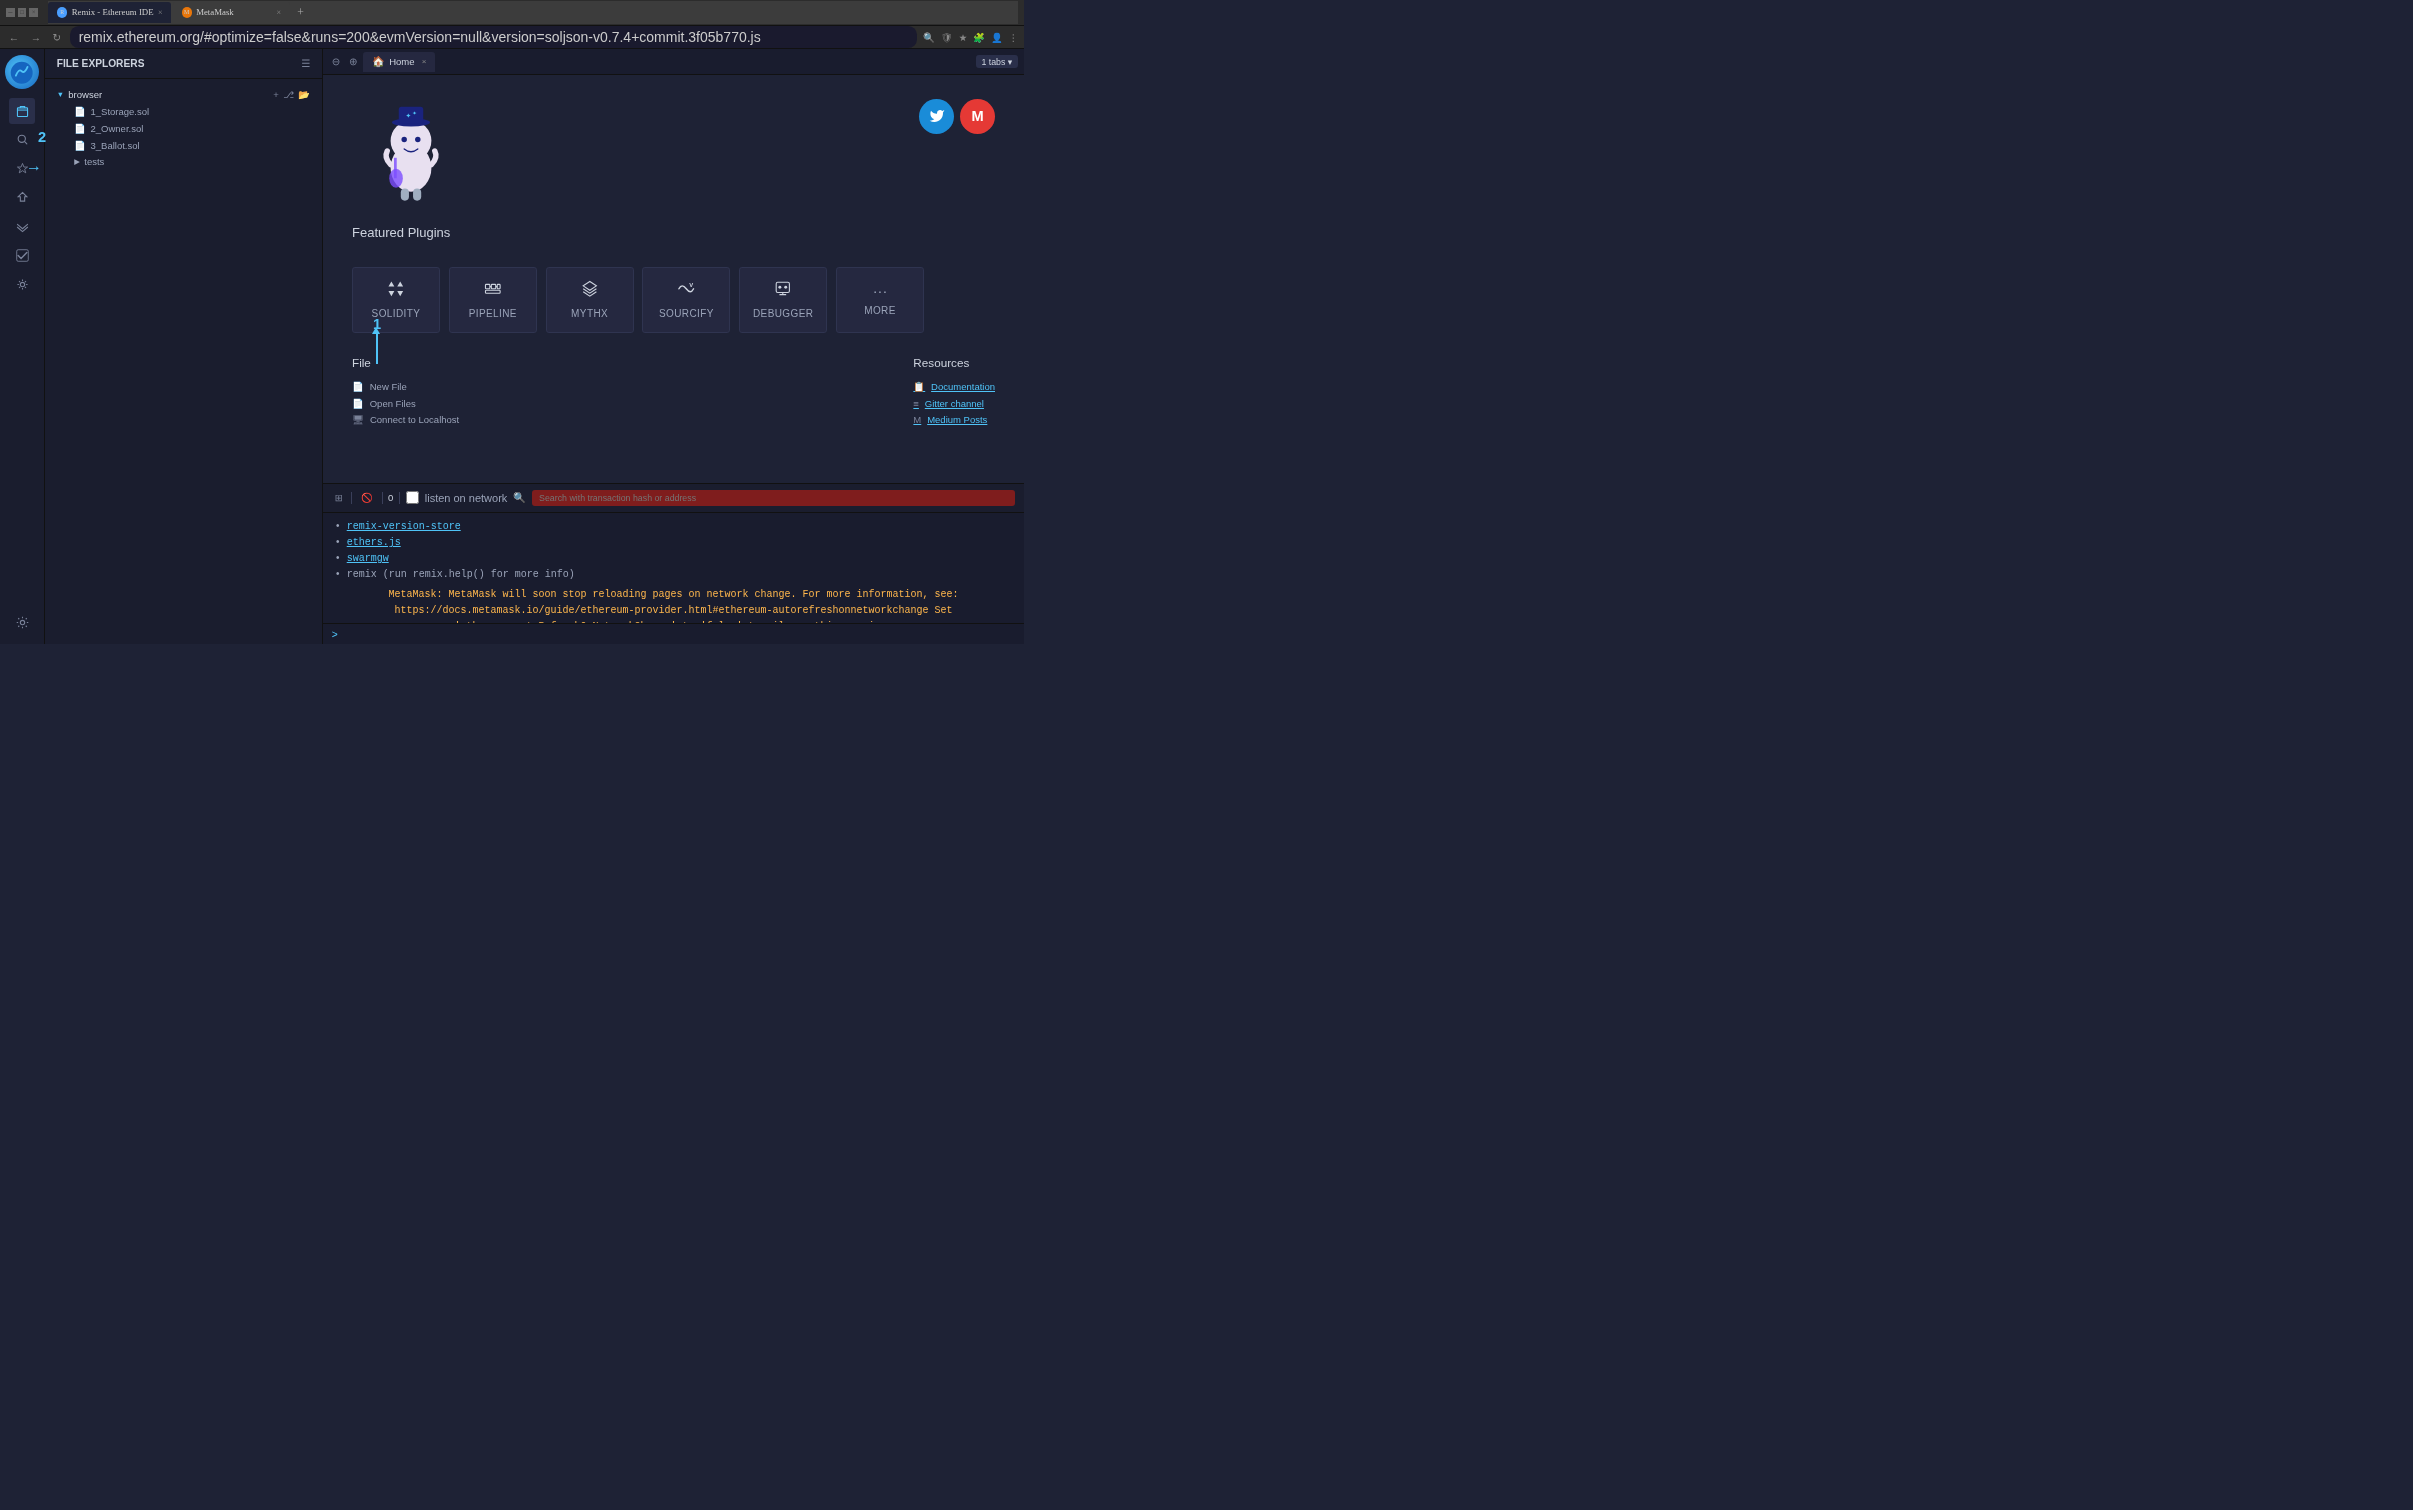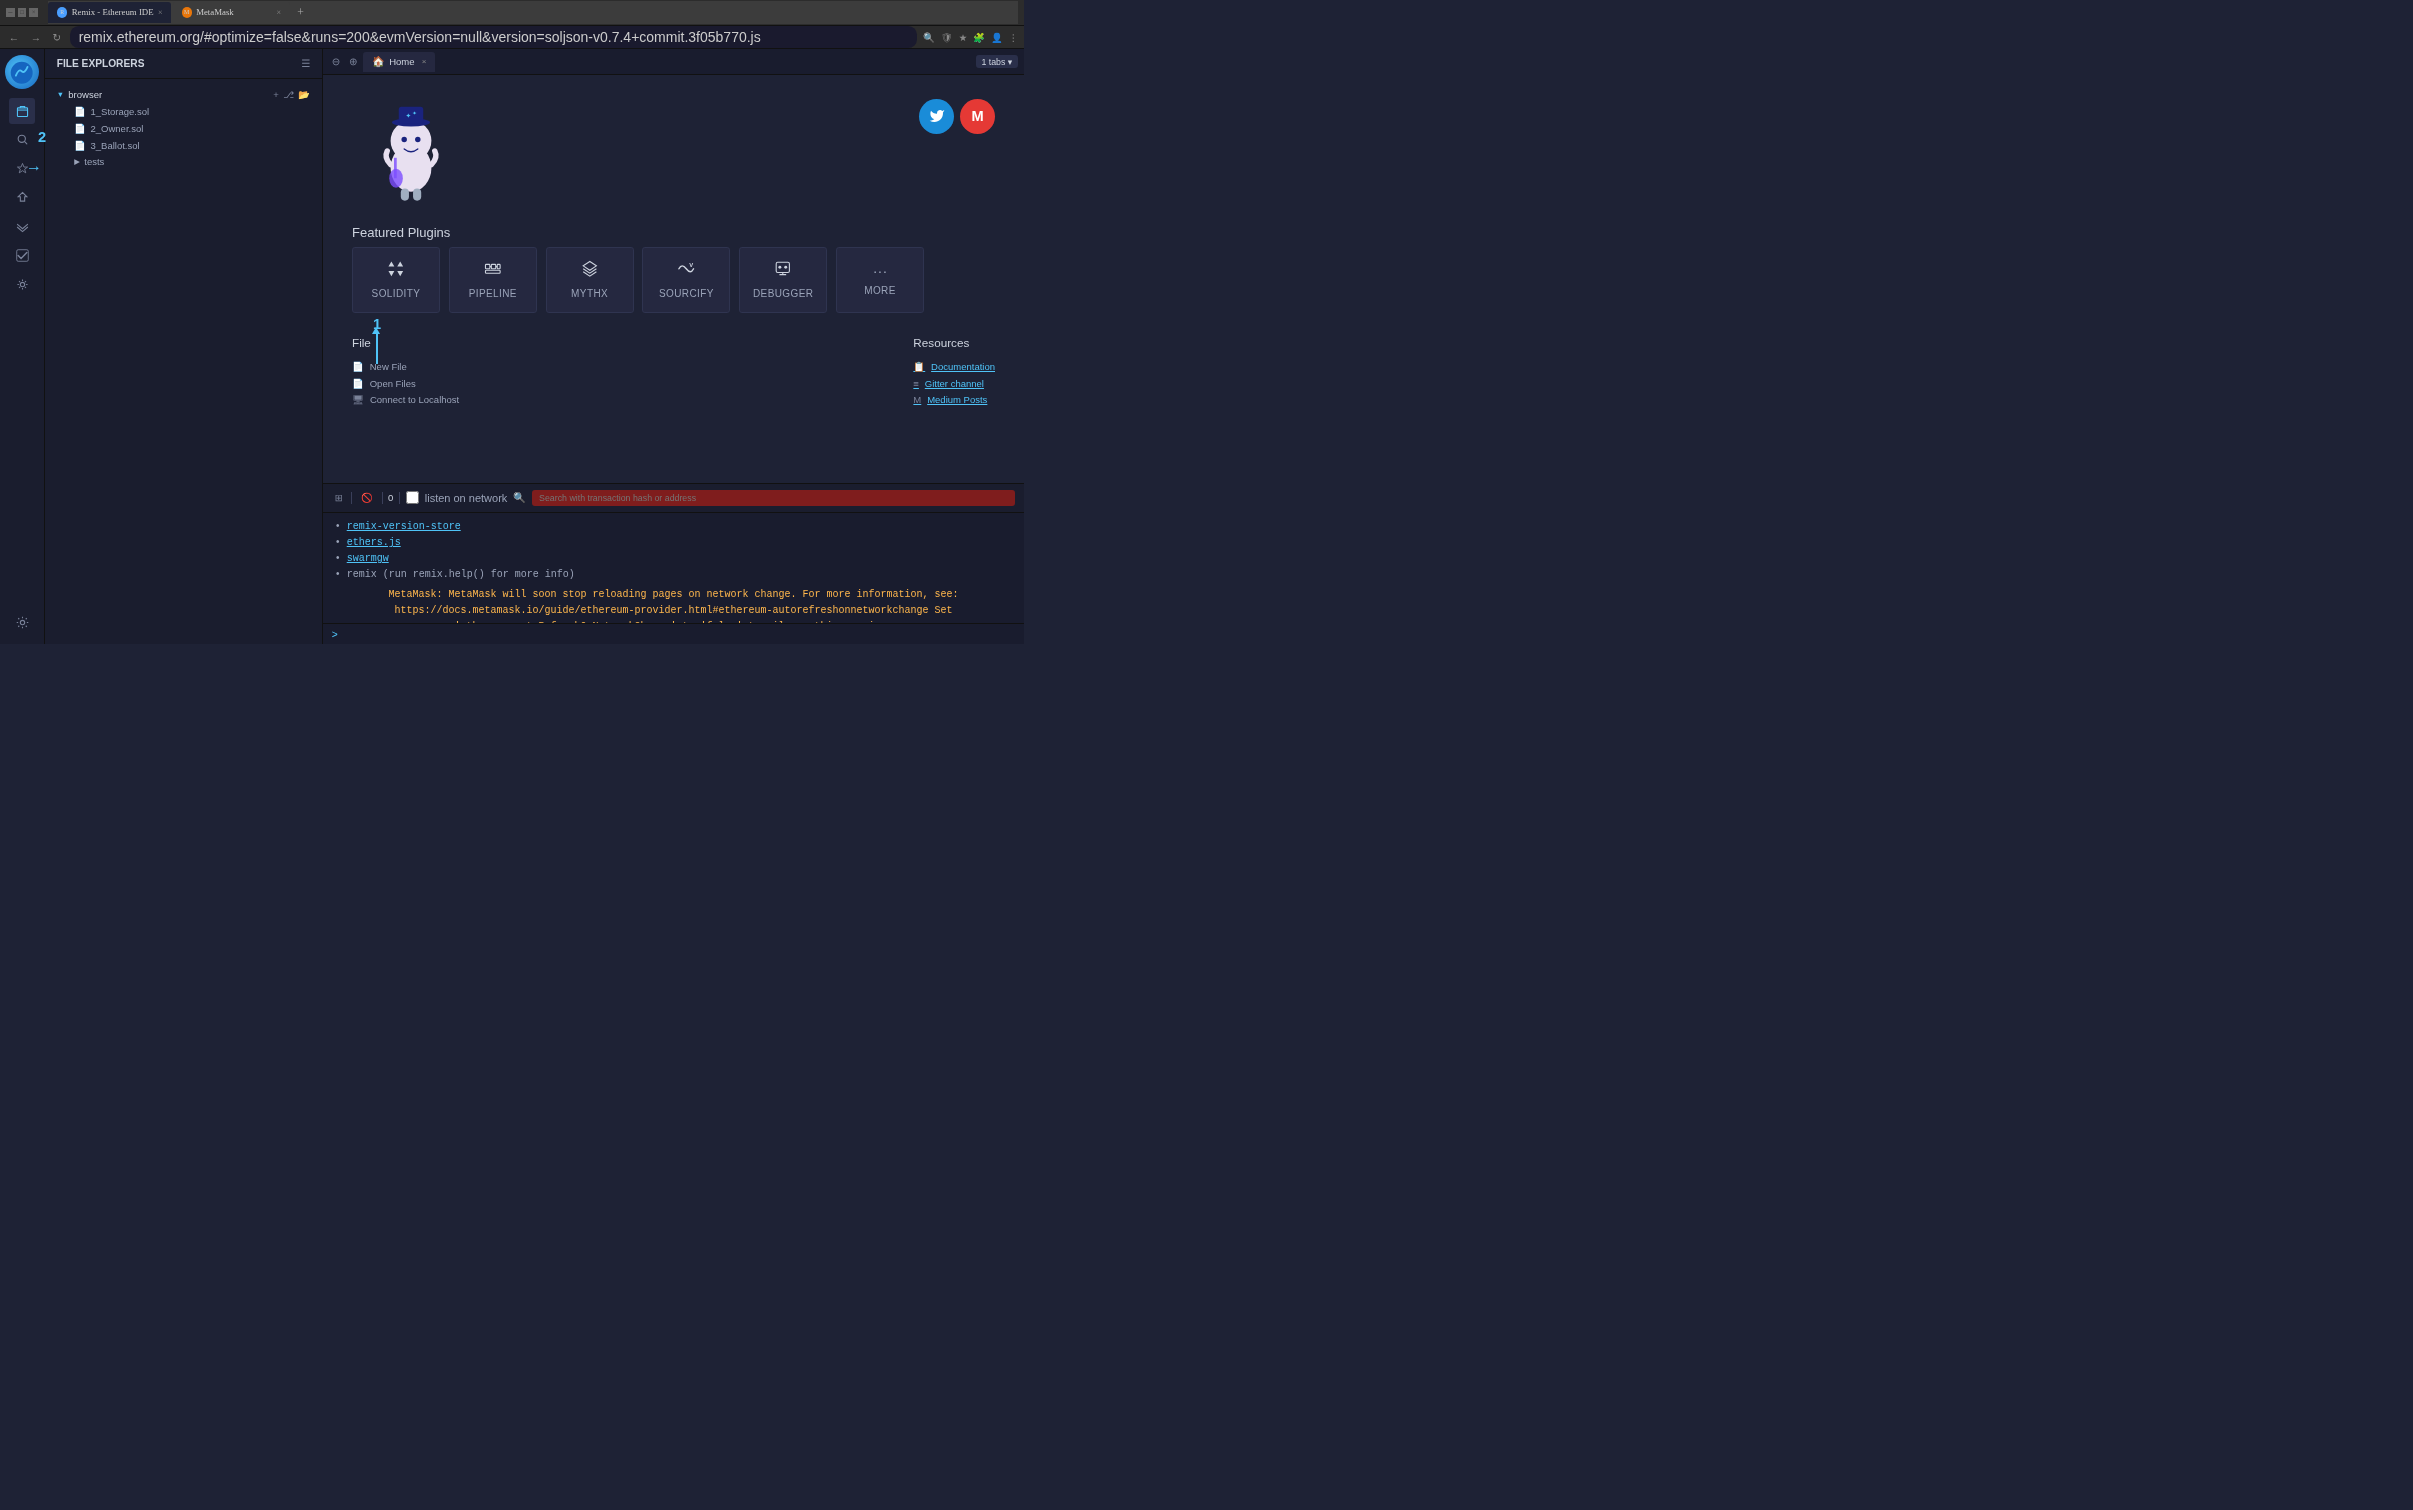--- a/index.html
+++ b/index.html
@@ -335,21 +335,21 @@
       color: white;
       font-size: 13px;
       font-weight: bold;
       cursor: pointer;
     }
 
     
     .featured-title {
       font-size: 13px;
       color: #cdd3de;
-      margin-bottom: 7px;
+      margin-bottom: 27px;
     }
     .plugins-row {
       display: flex;
       gap: 8.8px;
       margin-bottom: 17.6px;
     }
     .plugin-card {
       width: 88px;
       height: 66px;
       background: #252840;

